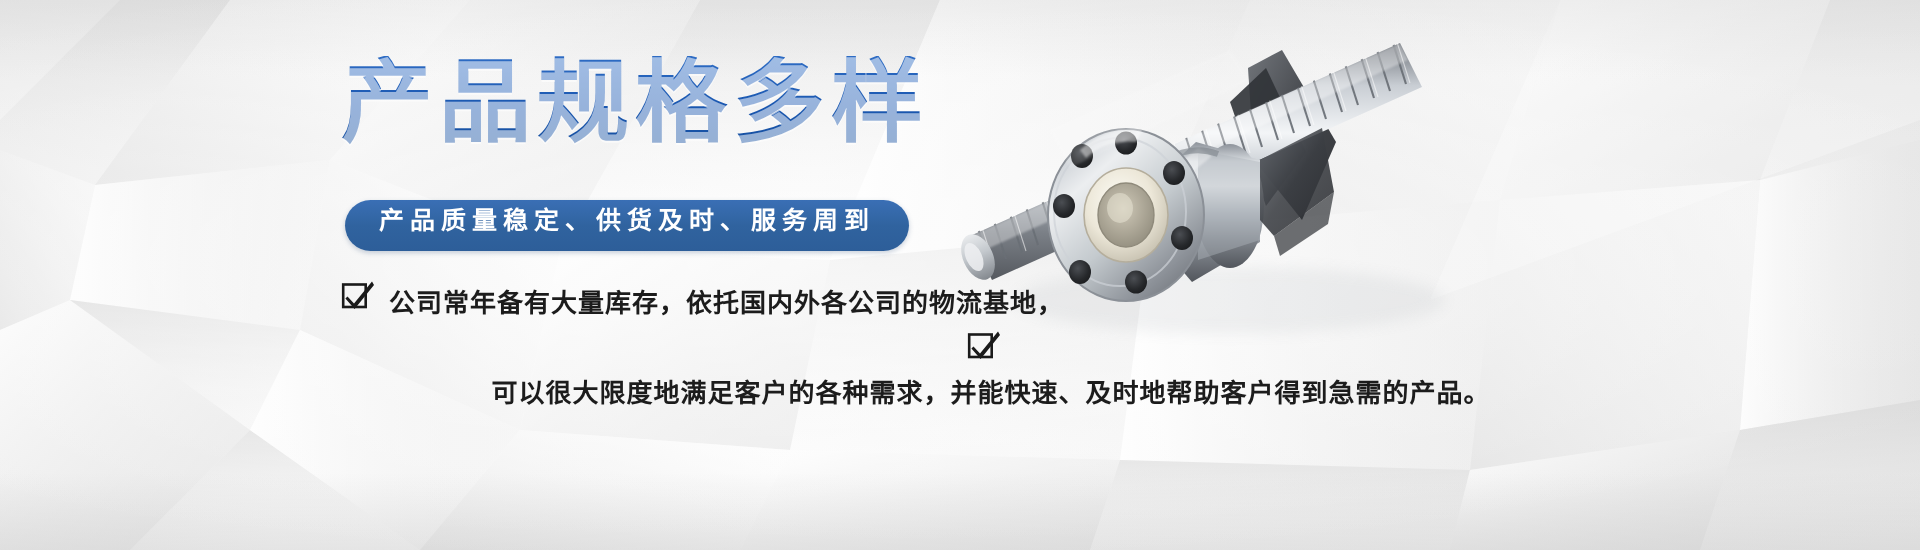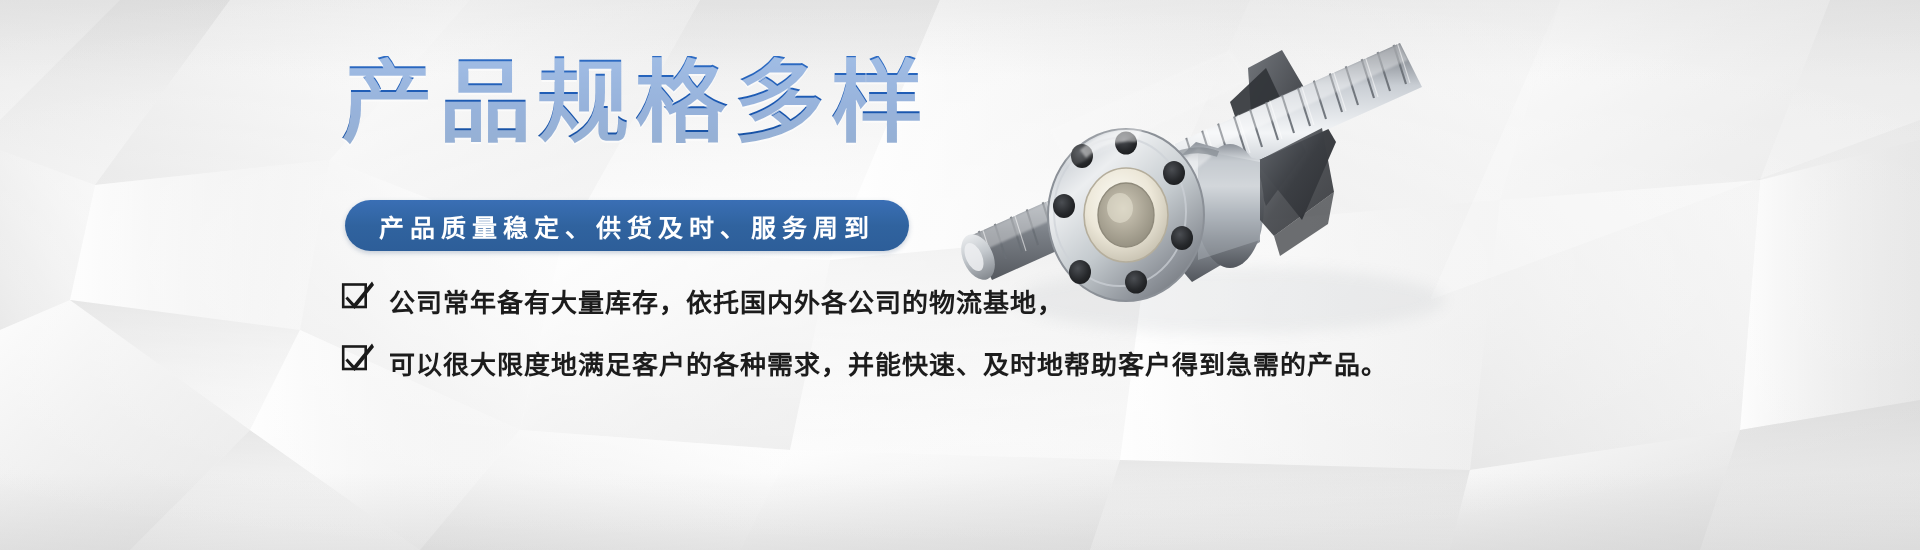--- a/index.html
+++ b/index.html
@@ -65,21 +65,21 @@
     white-space: nowrap;
   }
 
   .slogan-pill {
     position: absolute;
     left: 345px;
     top: 200px;
     height: 51px;
     padding: 0 34px;
     display: flex;
-    align-items: center;
+    align-items: flex-start;
     border-radius: 26px;
     background: linear-gradient(180deg, #3a6fb5 0%, #30639f 50%, #2d5e99 100%);
     box-shadow: 0 2px 5px rgba(60,90,130,0.28);
     box-sizing: border-box;
   }
   .slogan-pill .slogan-text {
     font-size: 25px;
     font-weight: bold;
     letter-spacing: 6px;
     color: #ffffff;
@@ -90,21 +90,21 @@
     position: absolute;
     left: 341px;
     top: 266px;
     width: 1300px;
   }
   .bullet-row {
     display: flex;
     align-items: center;
     height: 58px;
   }
-  .bullet-row + .bullet-row { margin-top: 4px; }
+  .bullet-row + .bullet-row { margin-top: 4px; flex-direction: column; }
 
   .check-icon {
     position: relative;
     width: 34px;
     height: 34px;
     flex: 0 0 34px;
     margin-right: 14px;
   }
   .check-icon svg { display: block; }
 

